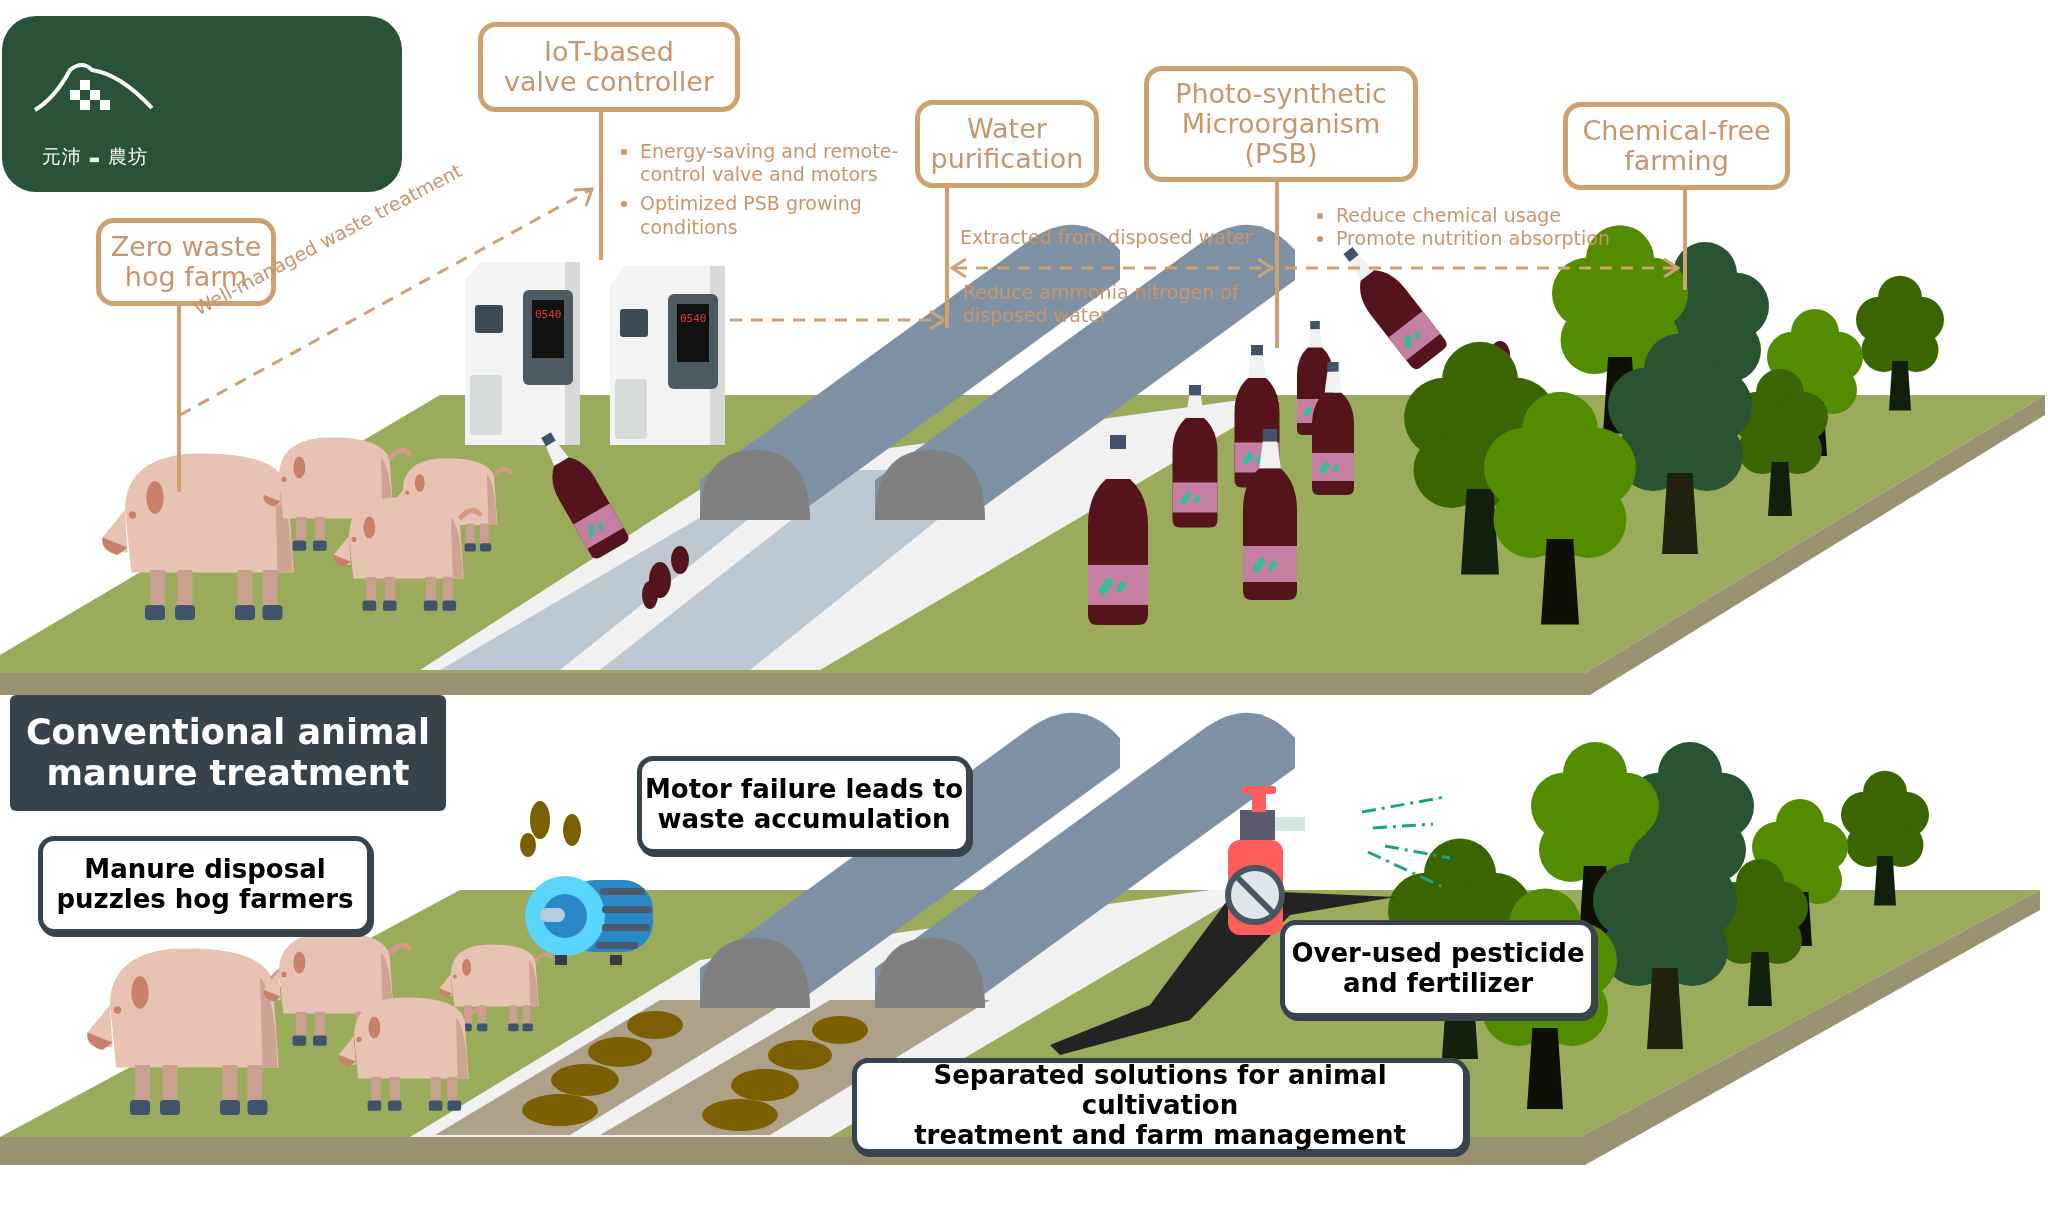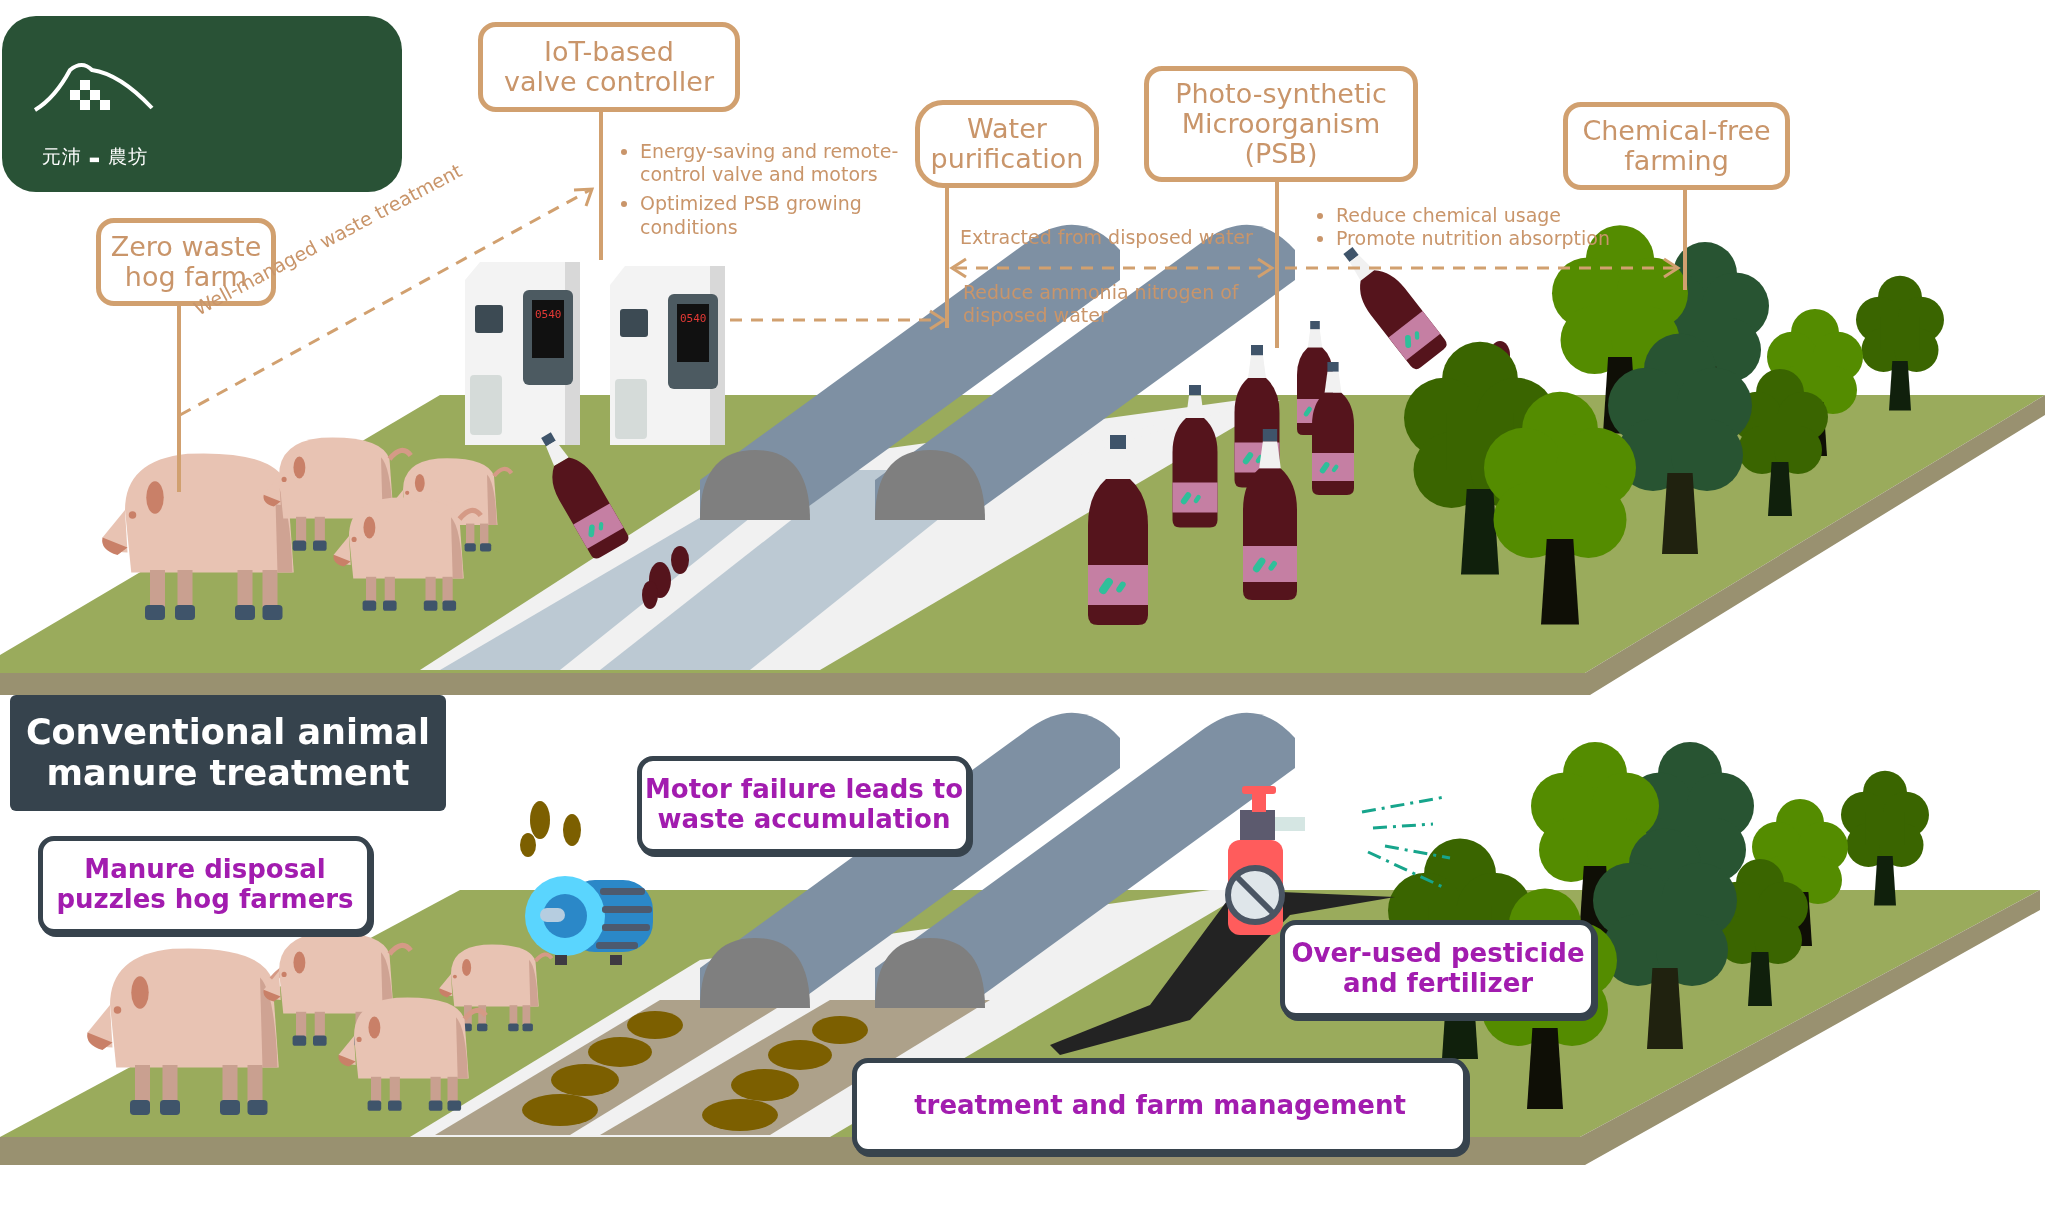--- a/index.html
+++ b/index.html
@@ -1,20 +1,20 @@
 <!DOCTYPE html>
 <html><head>
 <meta charset="utf-8">
 <style>
   html,body{margin:0;padding:0;background:#ffffff;}
   body{width:2048px;height:1227px;position:relative;overflow:hidden;font-family:"DejaVu Sans","Liberation Sans",sans-serif;}
   svg.scene{position:absolute;left:0;top:0;}
   .title-box{position:absolute;border-radius:34px;color:#fff;font-weight:bold;display:flex;align-items:center;justify-content:center;text-align:center;}
   .tan-box{position:absolute;border:5px solid #d1a06f;border-radius:18px;background:#fff;color:#c9956a;font-weight:normal;text-align:center;display:flex;align-items:center;justify-content:center;line-height:1.12;font-size:27px;box-sizing:border-box;}
-  .dark-box{position:absolute;border:5px solid #37434d;border-radius:16px;background:#fff;color:#a21caf;font-weight:bold;text-align:center;display:flex;align-items:center;justify-content:center;line-height:1.15;font-size:26px;box-sizing:border-box;box-shadow:2px 3px 0 #37434d;}
+  .dark-box{position:absolute;border:5px solid #37434d;border-radius:16px;background:#fff;color:#000000;font-weight:bold;text-align:center;display:flex;align-items:center;justify-content:center;line-height:1.15;font-size:26px;box-sizing:border-box;box-shadow:2px 3px 0 #37434d;}
   .note{position:absolute;color:#c9956a;font-size:19px;line-height:1.22;}
   .note ul{margin:0;padding-left:30px;}
   .note li{margin:0 0 6px 0;}
 </style>
 </head>
 <body>
 
 <svg class="scene" width="2048" height="1227" viewBox="0 0 2048 1227">
   <defs>
     <g id="pig">
@@ -299,21 +299,21 @@
       <div>valve controller</div>
     </div>
 </div>
 <div class="note" style="left:610px;top:140px;width:300px;">
   <ul>
     <li>Energy-saving and remote-control valve and motors</li>
     <li>Optimized PSB growing conditions</li>
   </ul>
 </div>
 
-<div class="tan-box" style="left:915px;top:100px;width:184px;height:88px;border-radius:28px;">
+<div class="tan-box" style="left:915px;top:100px;width:184px;height:88px;">
   <div>
       <div>Water</div>
       <div>purification</div>
     </div>
 </div>
 <div class="note" style="left:960px;top:226px;">Extracted from disposed water</div>
 <div class="note" style="left:963px;top:281px;width:300px;">Reduce ammonia nitrogen of disposed water</div>
 
 <div class="tan-box" style="left:1144px;top:66px;width:274px;height:116px;">
   <div>
@@ -364,15 +364,16 @@
 
 <div class="dark-box" style="left:1280px;top:920px;width:316px;height:98px;">
   <div>
       <div>Over-used pesticide</div>
       <div>and fertilizer</div>
     </div>
 </div>
 
 <div class="dark-box" style="left:852px;top:1058px;width:616px;height:96px;">
   <div>
+      <div>Separated solutions for animal cultivation</div>
       <div>treatment and farm management</div>
     </div>
 </div>
 
 </body></html>

